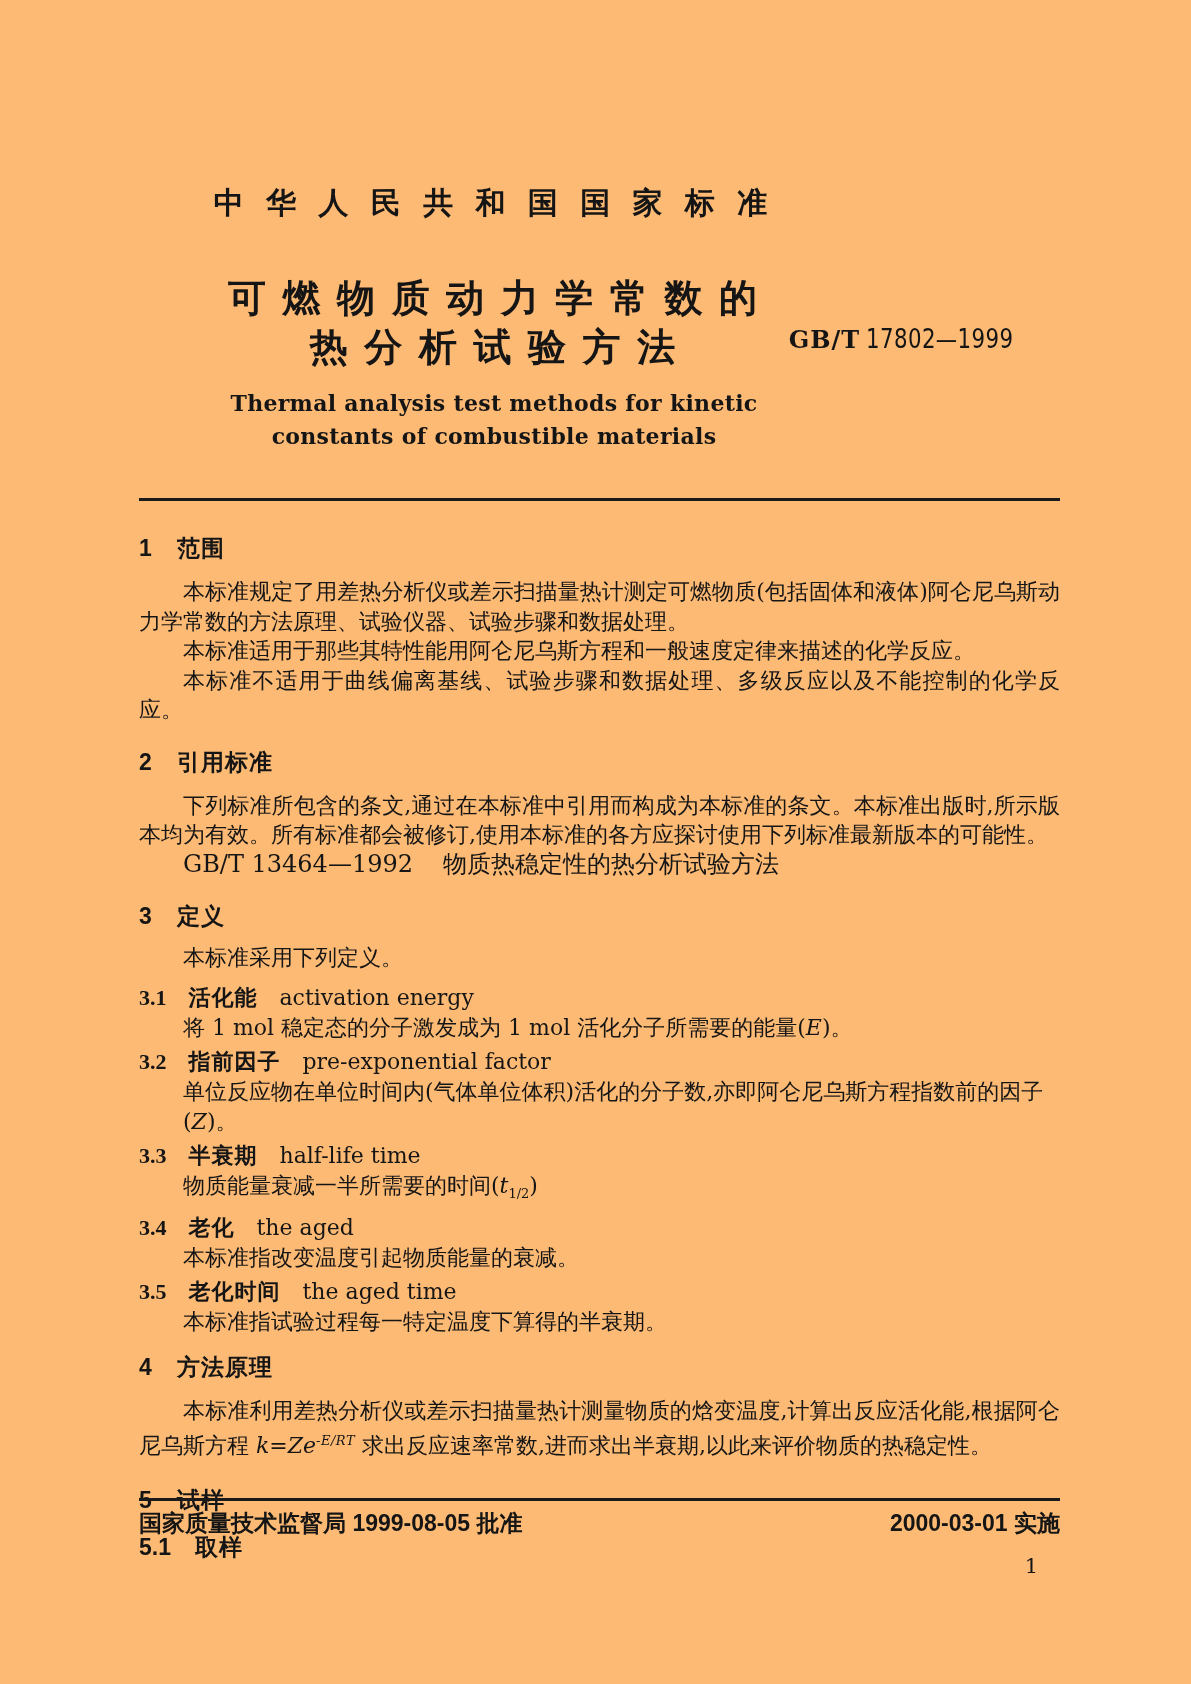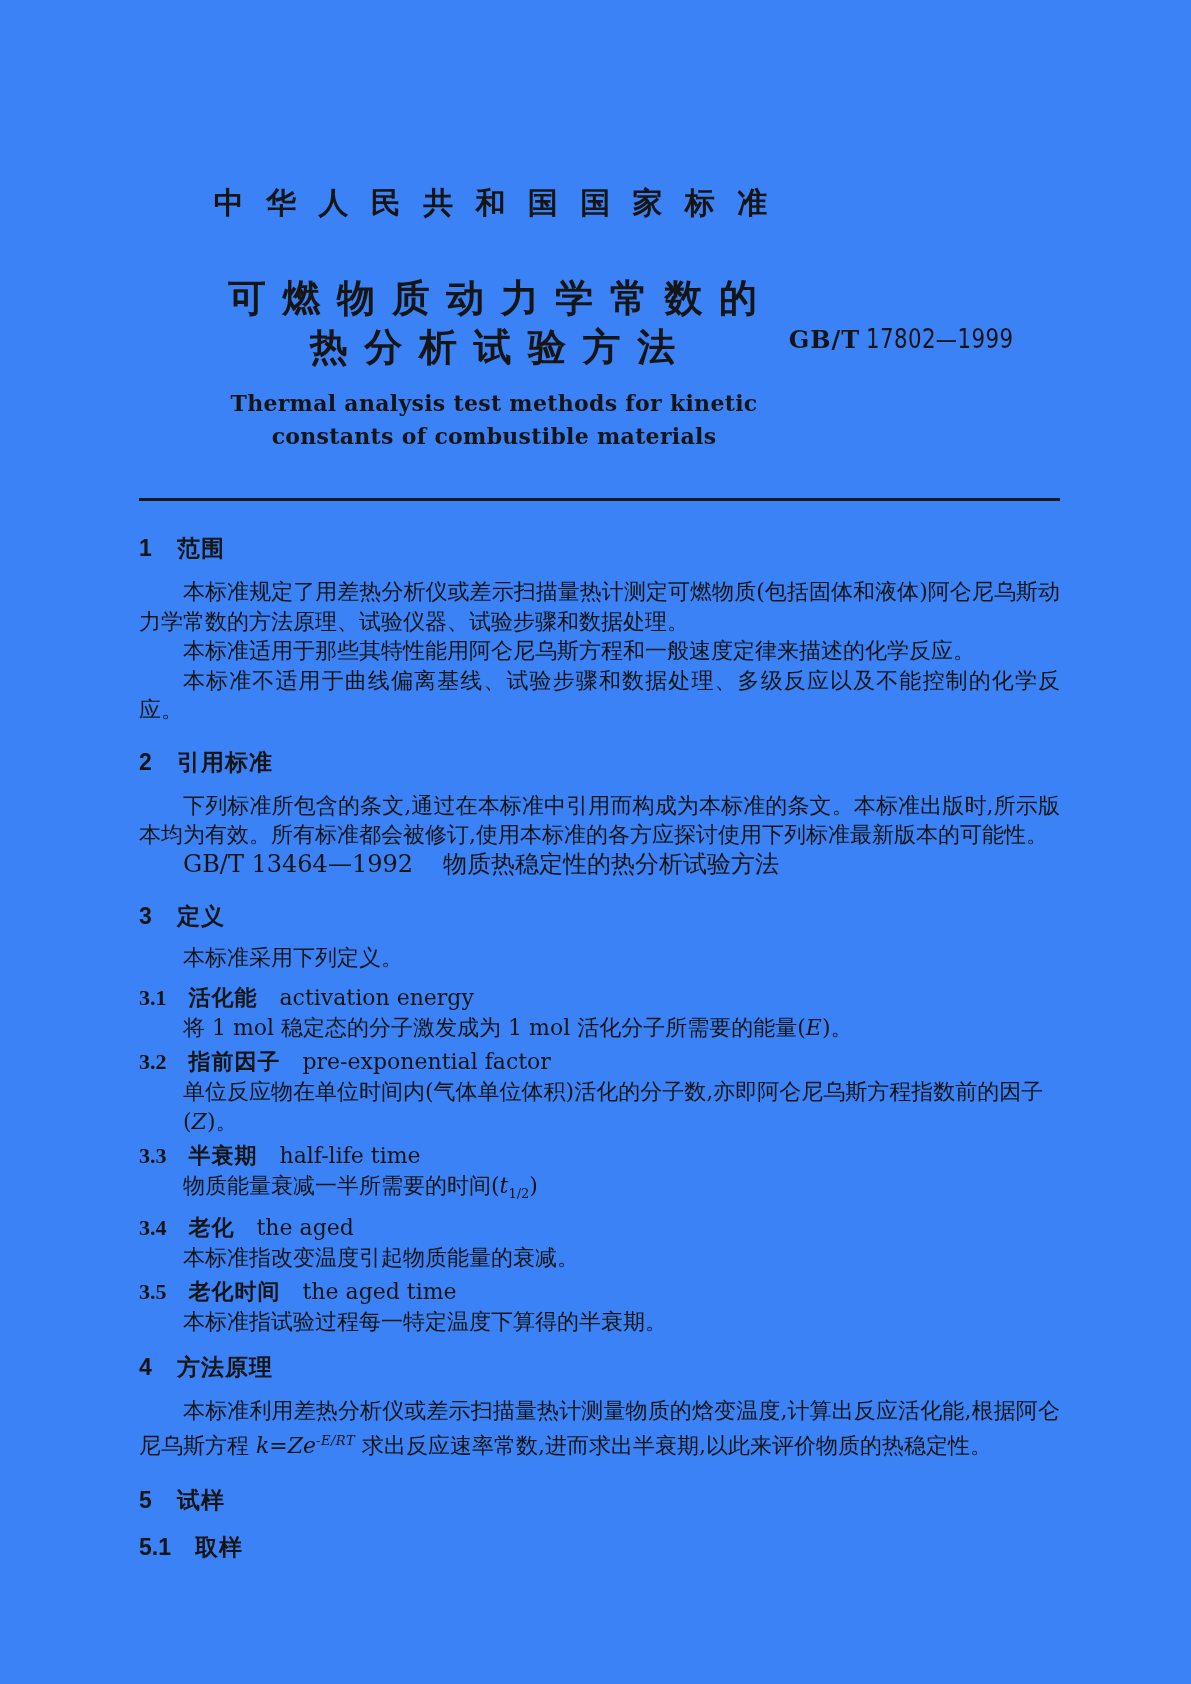--- a/index.html
+++ b/index.html
@@ -1,20 +1,20 @@
 <!DOCTYPE html>
 <html><head>
 <meta charset="utf-8">
 <style>
   html,body { margin:0; padding:0; background:#e8e8e8; }
   .page {
     position:relative;
     width:1191px; height:1684px;
     margin:0 auto;
-    background:#3b82f6;
+    background:#fdba74;
     color:#151515;
     font-family:"DejaVu Serif","Liberation Serif",serif;
     overflow:hidden;
   }
   .content { position:absolute; left:139px; top:0; width:921px; }
 
   .hei { font-family:"Liberation Sans","DejaVu Sans",sans-serif; font-weight:bold; }
 
   
   .title-block { width:710px; text-align:center; }
@@ -170,13 +170,21 @@
     <div class="sec-h sec51-h">
       <span class="sec-no">5.1</span><span class="sec-t">取样</span>
     </div>
 
   </div>
 
   <div class="std-number">
     <span class="gbt">GB/T</span><span class="gbnum">17802—1999</span>
   </div>
 
+  <div class="footer">
+    <div class="rule-bottom"></div>
+    <div class="footer-row">
+      <span>国家质量技术监督局 1999-08-05 批准</span>
+      <span>2000-03-01 实施</span>
+    </div>
+    <div class="page-num">1</div>
+  </div>
 </div>
 
 </body></html>

